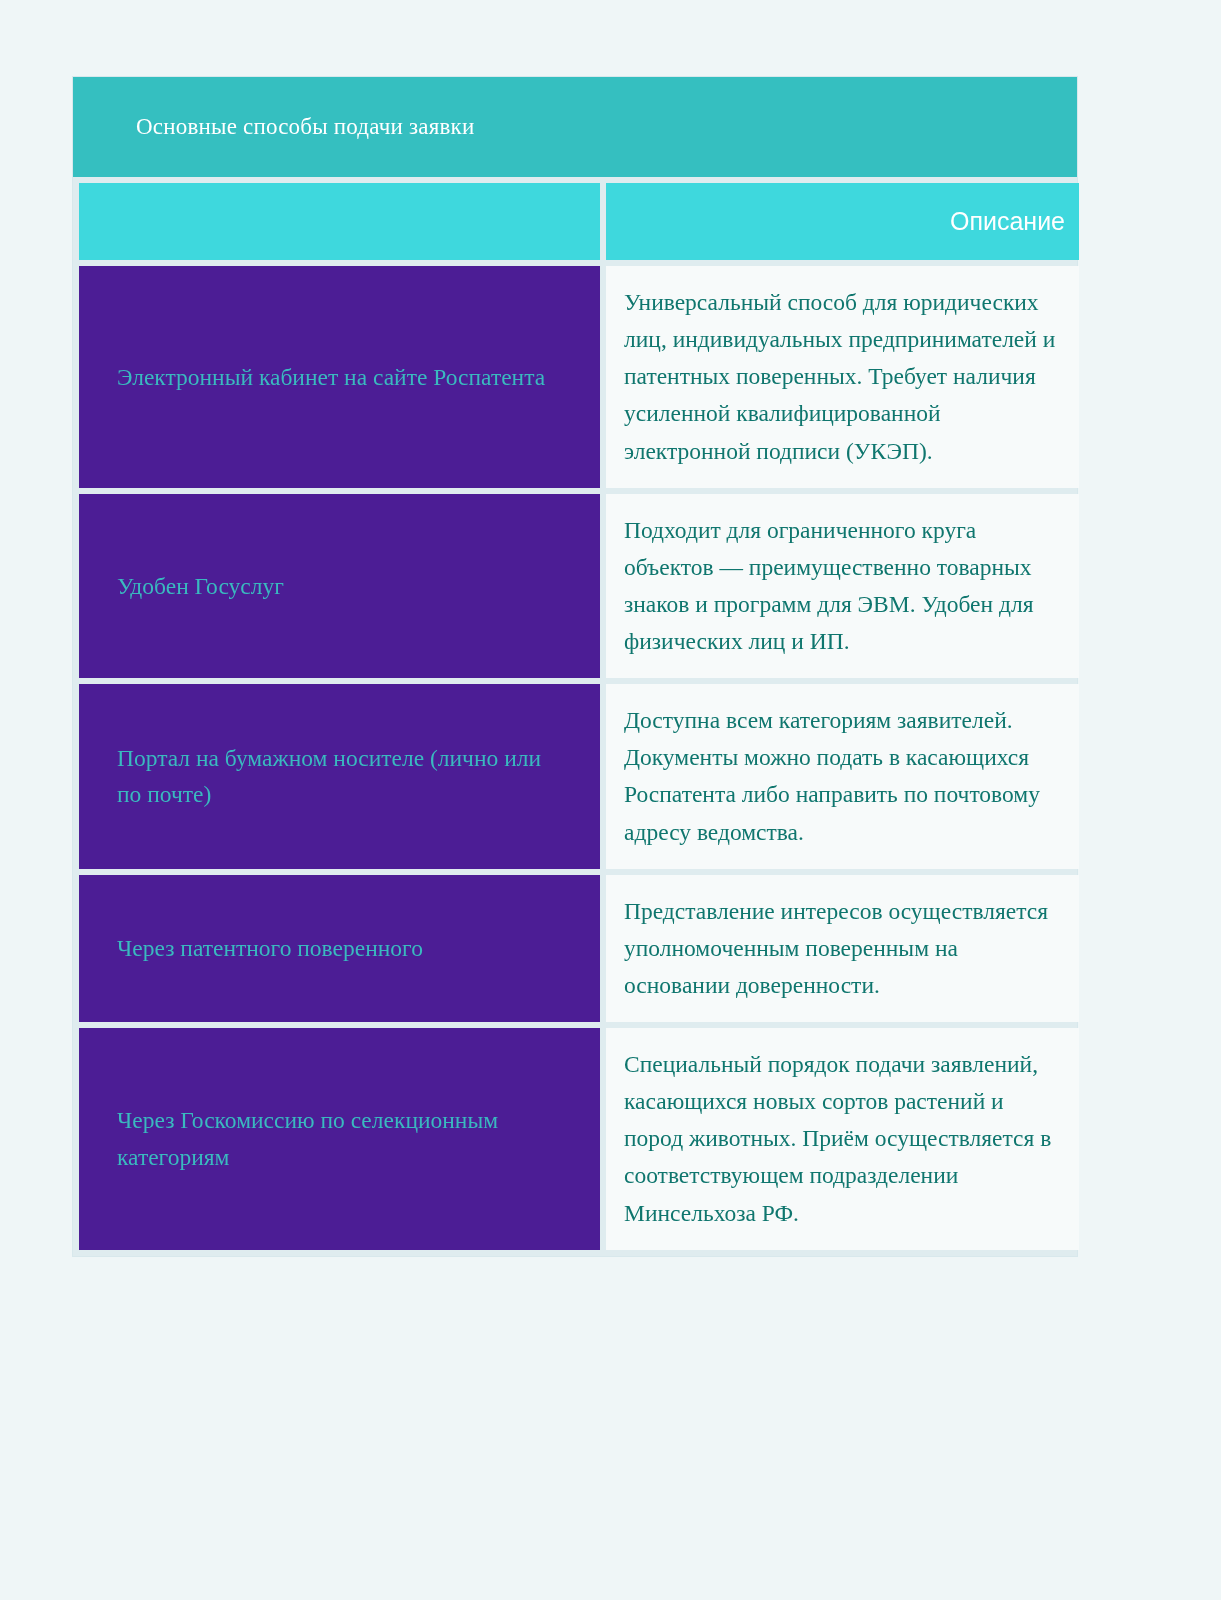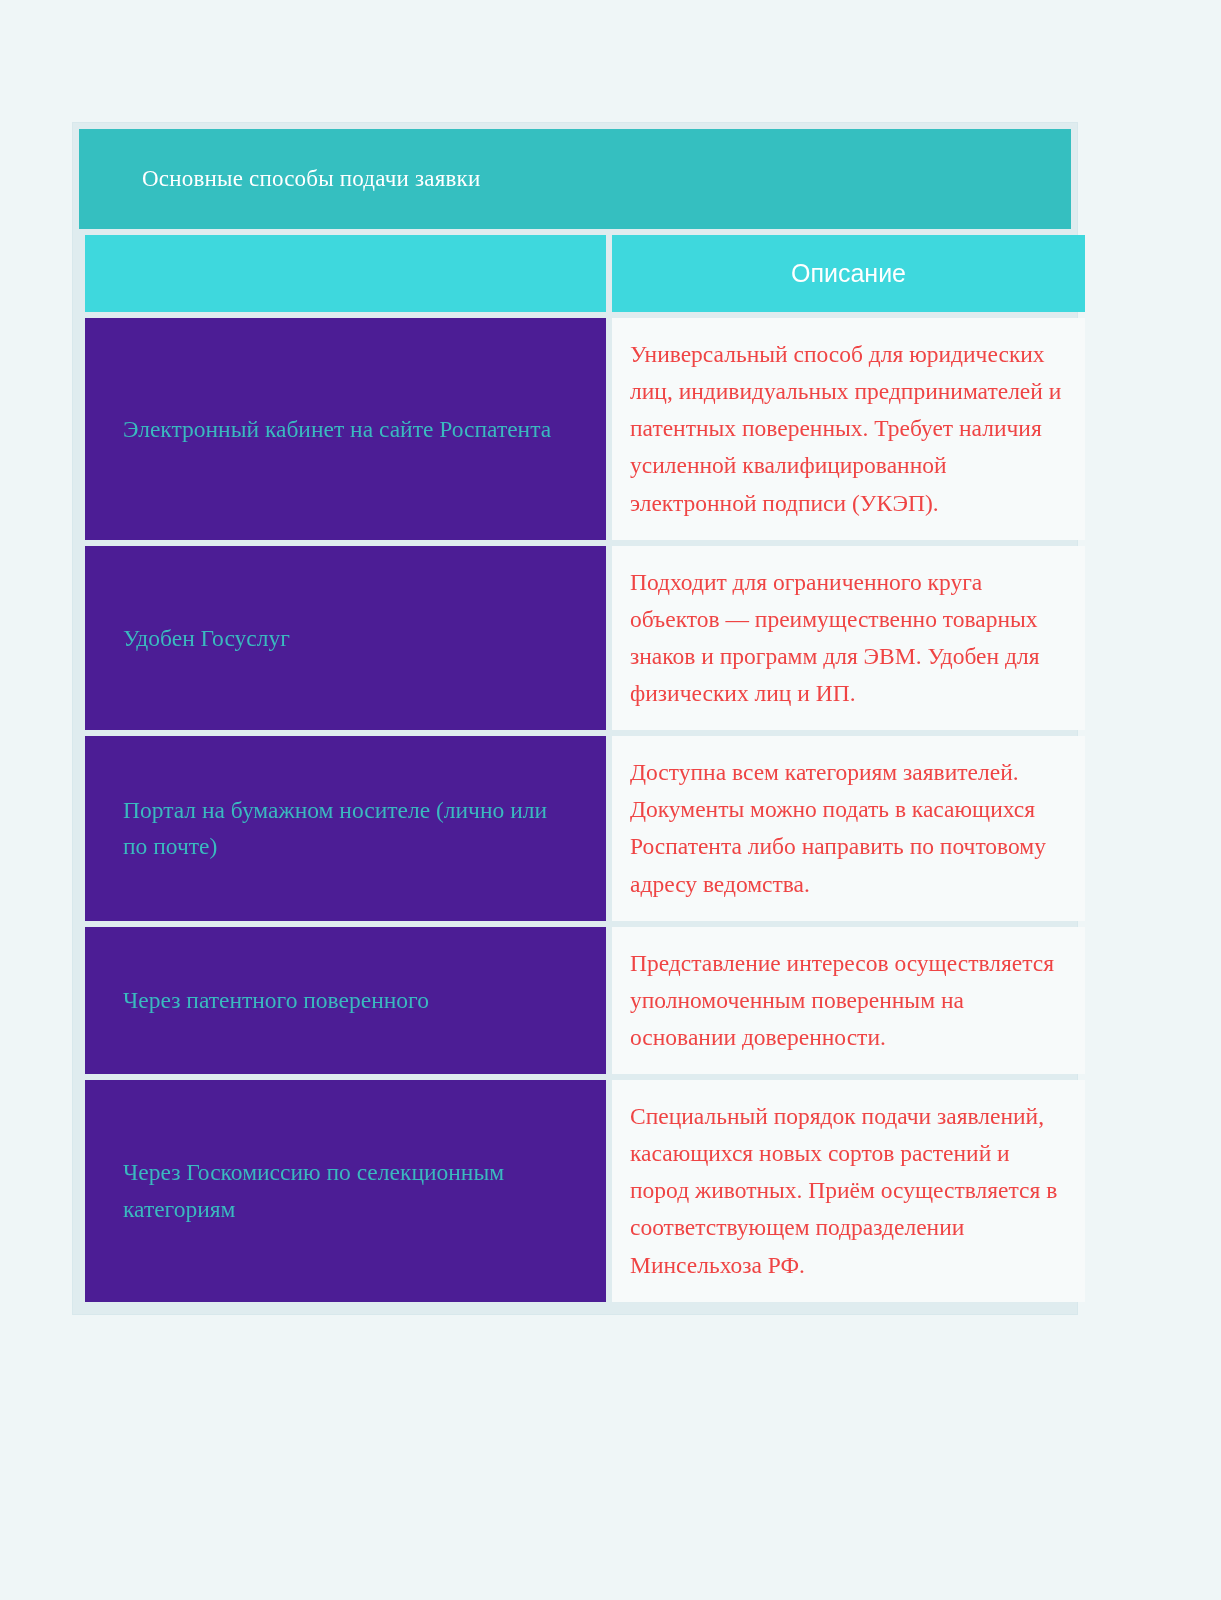--- a/index.html
+++ b/index.html
@@ -21,22 +21,20 @@
     height: 1600px;
     box-sizing: border-box;
     padding: 76px 143px 0 72px;
   }
 
   .table-frame {
     width: 1006px;
     background: #dfecef;
     border: 1px solid #d8e8ec;
     box-sizing: border-box;
-    padding: 6px;
-    margin-top: 46px;
   }
 
   
   .table-caption {
     background: #35bfc0;
     color: #ffffff;
     font-family: "Liberation Serif", serif;
     font-size: 23px;
     line-height: 1.3;
     height: 100px;
@@ -61,21 +59,21 @@
   }
 
   th.col-head {
     background: #3ed8dd;
     color: #ffffff;
     font-family: "Liberation Sans", sans-serif;
     font-weight: normal;
     font-size: 25px;
     height: 77px;
     padding: 0 14px;
-    text-align: center;
+    text-align: right;
     vertical-align: middle;
     box-sizing: border-box;
   }
   th.col-head.empty {
     text-align: left;
   }
 
   col.c1 { width: 521px; }
   col.c2 { width: 473px; }
 
@@ -85,21 +83,21 @@
     font-family: "Liberation Serif", serif;
     font-size: 23.5px;
     line-height: 1.55;
     vertical-align: middle;
     padding: 22px 30px 22px 38px;
     box-sizing: border-box;
   }
 
   td.descr {
     background: #f7fafa;
-    color: #ef4444;
+    color: #0f766e;
     font-family: "Liberation Serif", serif;
     font-size: 23.5px;
     line-height: 1.58;
     vertical-align: top;
     padding: 18px 20px 18px 18px;
     box-sizing: border-box;
   }
 </style>
 </head>
 <body>

